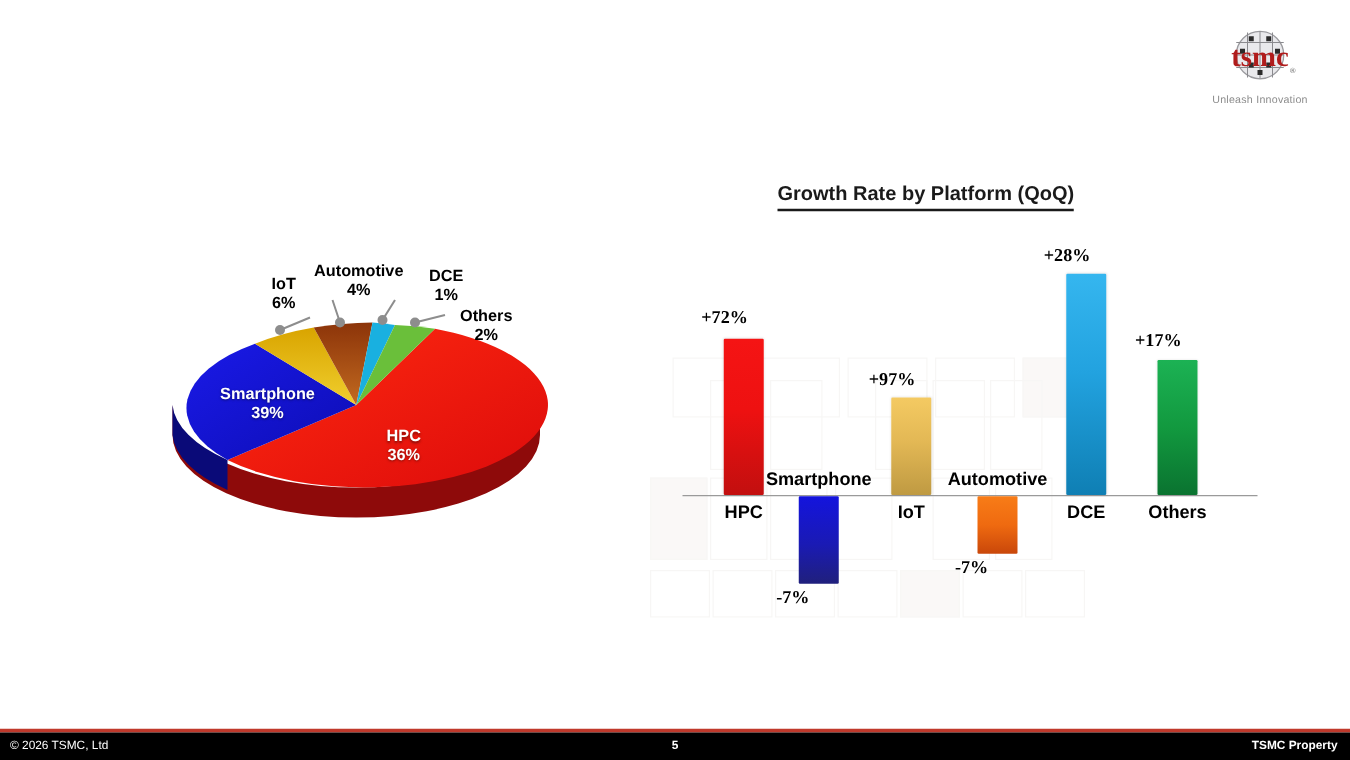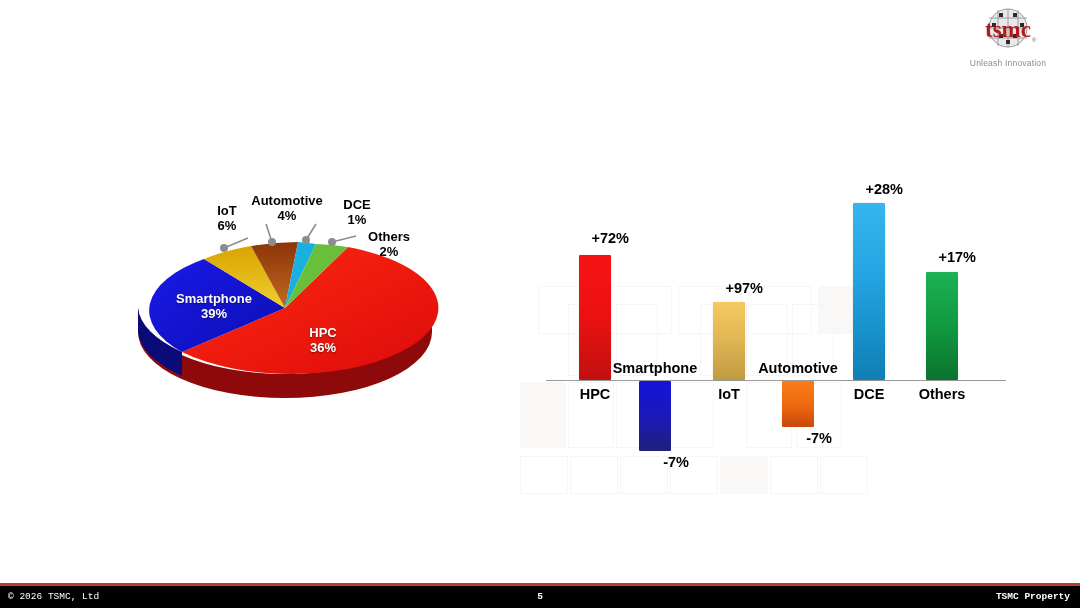--- a/index.html
+++ b/index.html
@@ -1,21 +1,21 @@
 <!DOCTYPE html>
 <html><head>
 <meta charset="utf-8">
 <style>
   html,body{margin:0;padding:0;}
   body{
     width:1080px;height:608px;overflow:hidden;position:relative;
     background:#ffffff;
     font-family:"Liberation Sans", sans-serif;
   }
-  .slide{position:absolute;inset:0;background:#fff;}
+  .slide{position:absolute;inset:0;background:#fff;margin-top:16px;}
 
   
   .watermark{position:absolute;right:0;bottom:22px;width:560px;height:300px;opacity:.55;pointer-events:none;}
   .wm-cell{position:absolute;border:1px solid #f2f0ee;}
   .wm-fill{background:#f6f4f1;border-color:#f3f1ee;}
 
   
   .logo{position:absolute;right:16px;top:6px;width:112px;text-align:center;}
   .logo-mark{position:relative;width:66px;height:50px;margin:0 auto;}
   .logo-tag{font-size:8.5px;color:#8c8c8c;letter-spacing:.2px;margin-top:2px;
@@ -36,26 +36,26 @@
   
   .bar-title{
     position:absolute;left:622px;top:131px;
     font-size:16px;font-weight:bold;color:#1a1a1a;
     border-bottom:2px solid #1a1a1a;padding-bottom:2px;
   }
   .bars{position:absolute;left:546px;top:170px;width:460px;height:310px;}
   .axis{position:absolute;left:0;top:210px;width:460px;height:1px;background:#9a9a9a;}
   .bar{position:absolute;border-radius:1px;}
   .bar.pos{box-shadow:0 0 2px rgba(0,0,0,.12);}
-  .bar-val{position:absolute;font-size:14.5px;font-weight:bold;color:#000;text-align:right;}
+  .bar-val{position:absolute;font-size:14.5px;font-weight:bold;color:#000;text-align:left;font-family:Liberation Serif, serif;}
   .bar-cat{position:absolute;font-size:14.5px;font-weight:bold;color:#000;text-align:center;white-space:nowrap;}
 
   
   .foot-rule{position:absolute;left:0;bottom:22px;width:1080px;height:3px;background:#c0392b;}
-  .foot{position:absolute;left:0;bottom:0;width:1080px;height:22px;background:#000;font-family:Liberation Mono, monospace;}
+  .foot{position:absolute;left:0;bottom:0;width:1080px;height:22px;background:#000;}
   .foot span{position:absolute;top:5px;font-size:9.5px;color:#fff;font-weight:bold;}
   .foot .fl{left:8px;font-weight:normal;}
   .foot .fc{left:0;width:1080px;text-align:center;}
   .foot .fr{right:10px;}
 </style>
 </head>
 <body>
 
 <div class="slide">
 
@@ -186,20 +186,21 @@
     <div class="pie-label inside" style="left:40px;top:112px;width:108px;">
       <span>Smartphone</span><br>
       <span>39%</span>
     </div>
     <div class="pie-label inside" style="left:172px;top:146px;width:62px;">
       <span>HPC</span><br>
       <span>36%</span>
     </div>
   </div>
 
+  <div class="bar-title">Growth Rate by Platform (QoQ)</div>
 
   <div class="bars">
     <div class="axis"></div>
 
     <div class="bar pos" style="left:33px;bottom:100px;width:32px;height:125px;
                 background:linear-gradient(180deg,#f51414 0%,#ee1111 45%,#c20f0f 100%);"></div>
     <div class="bar-val" style="left:15px;top:60px;width:68px;">+72%</div>
     <div class="bar-cat" style="left:15px;top:216px;width:68px;">HPC</div>
 
     <div class="bar" style="left:93px;top:211px;width:32px;height:70px;

